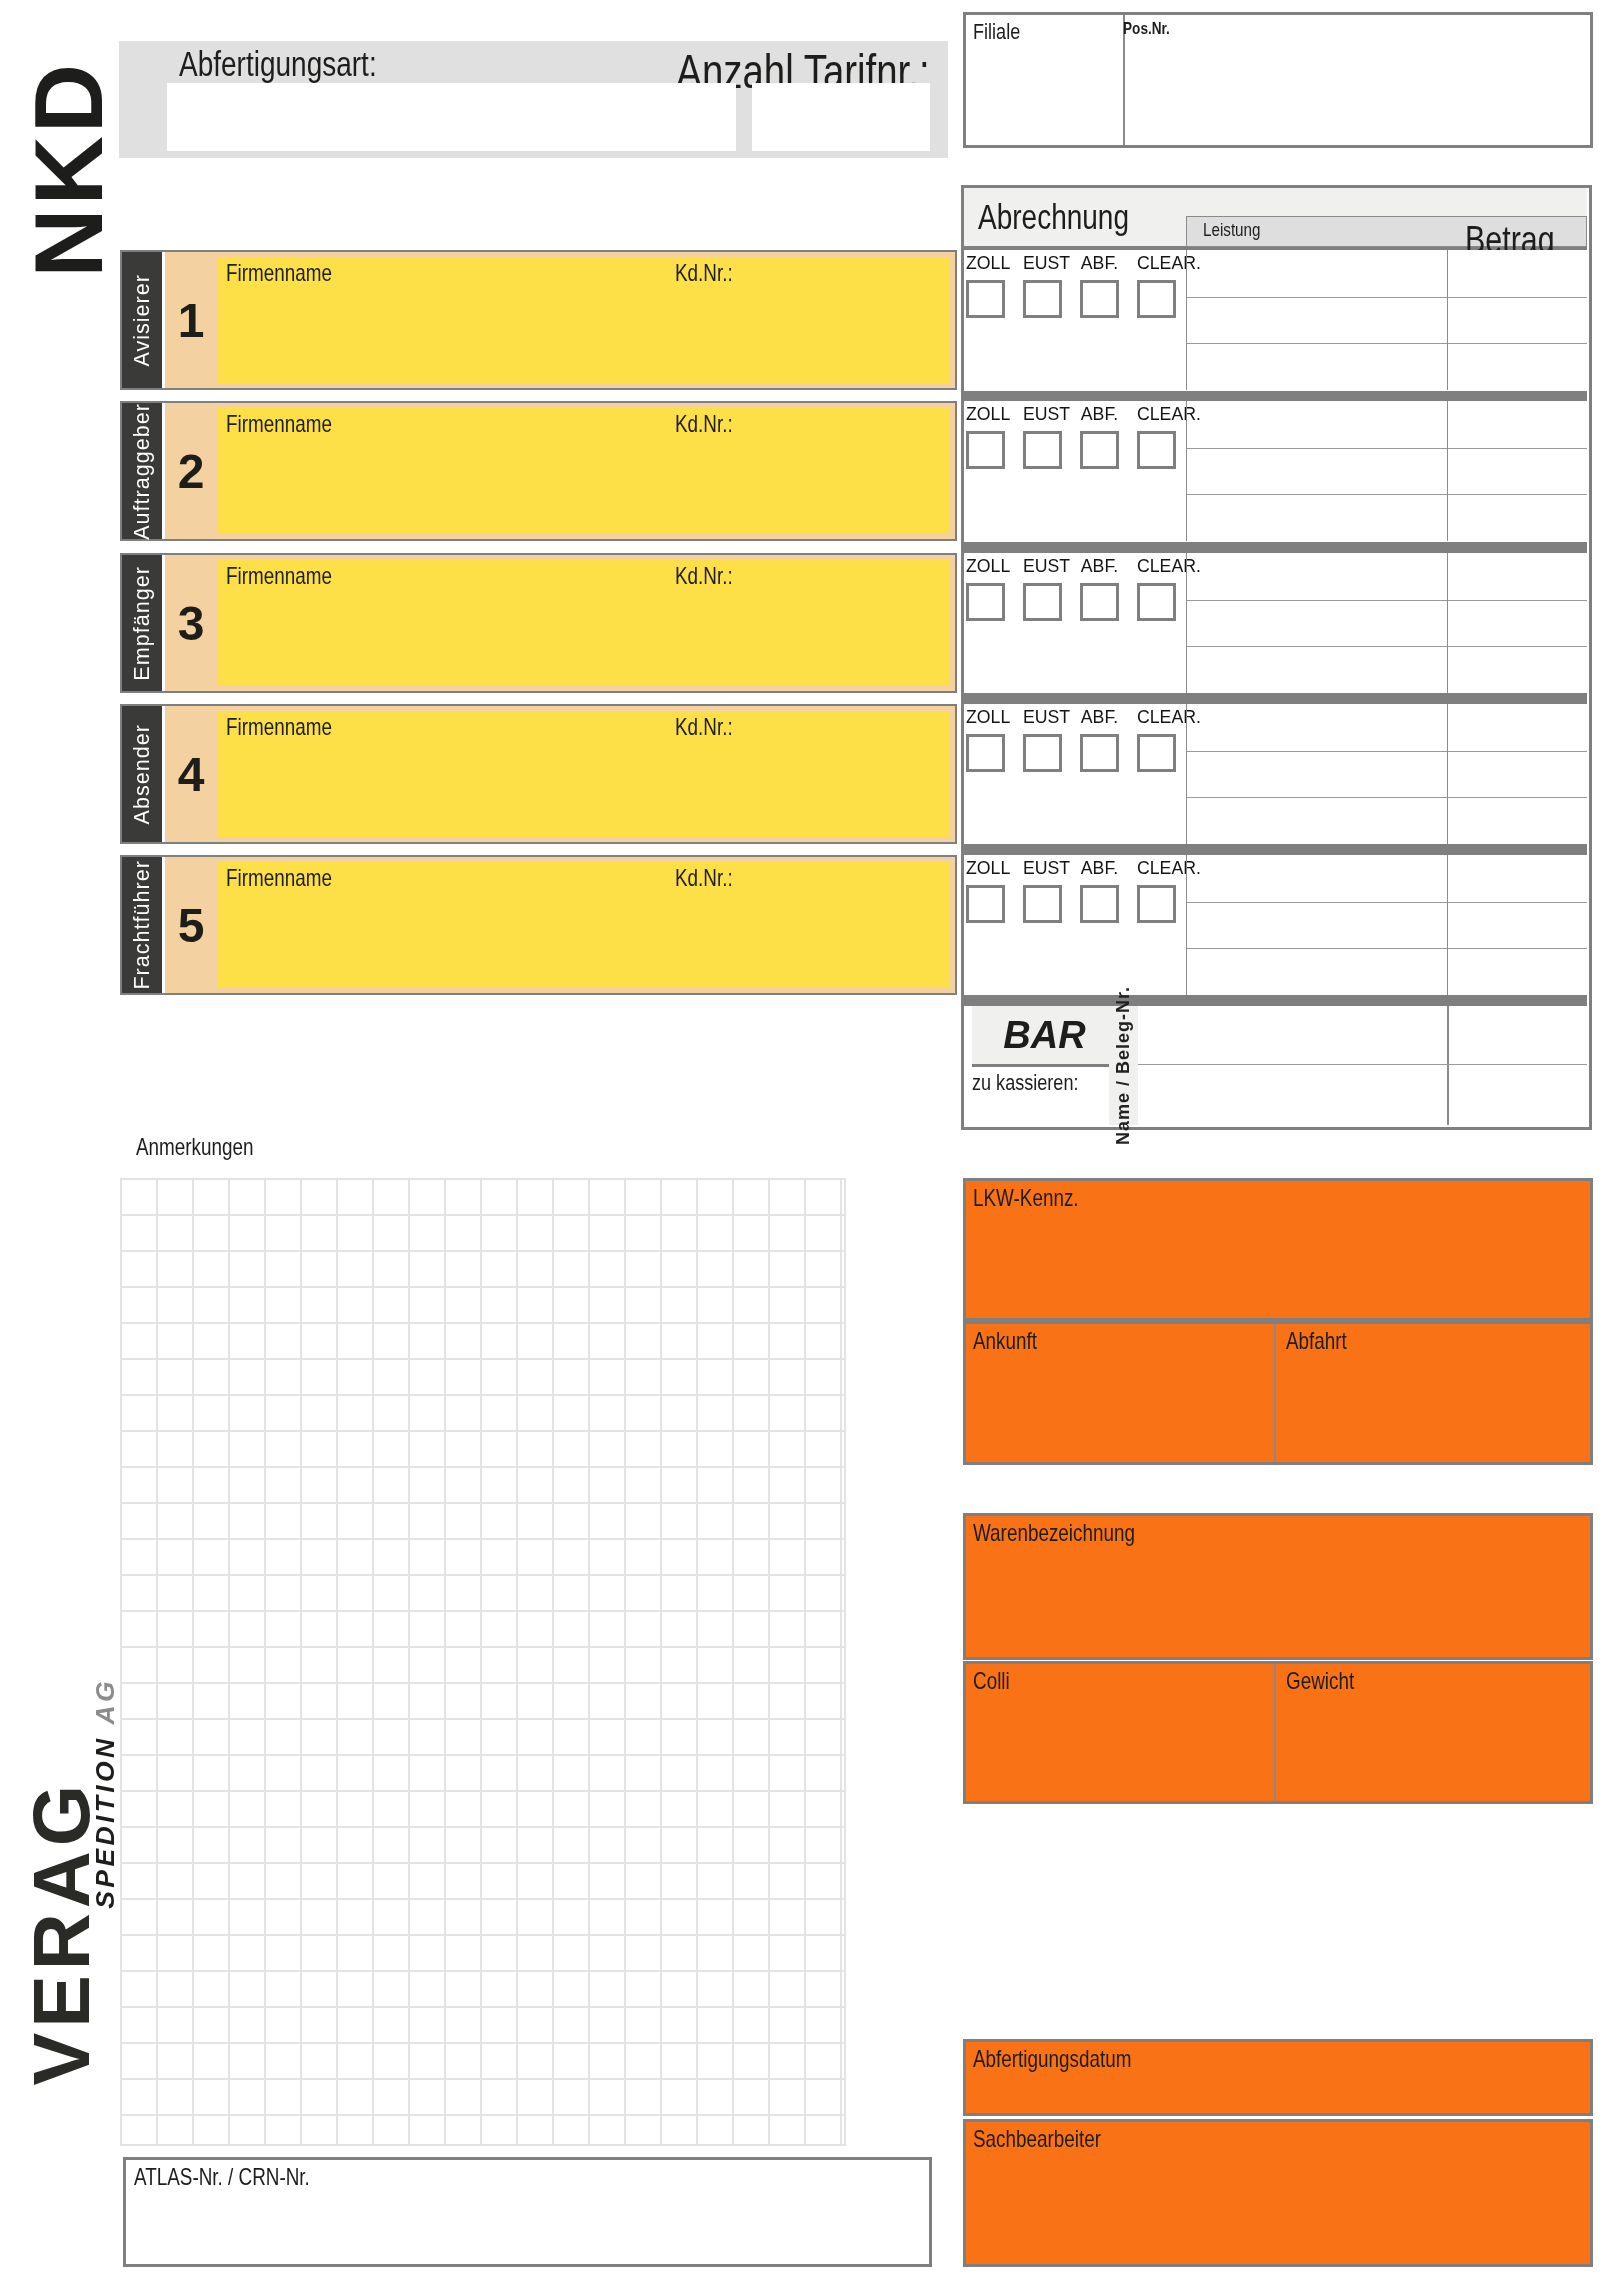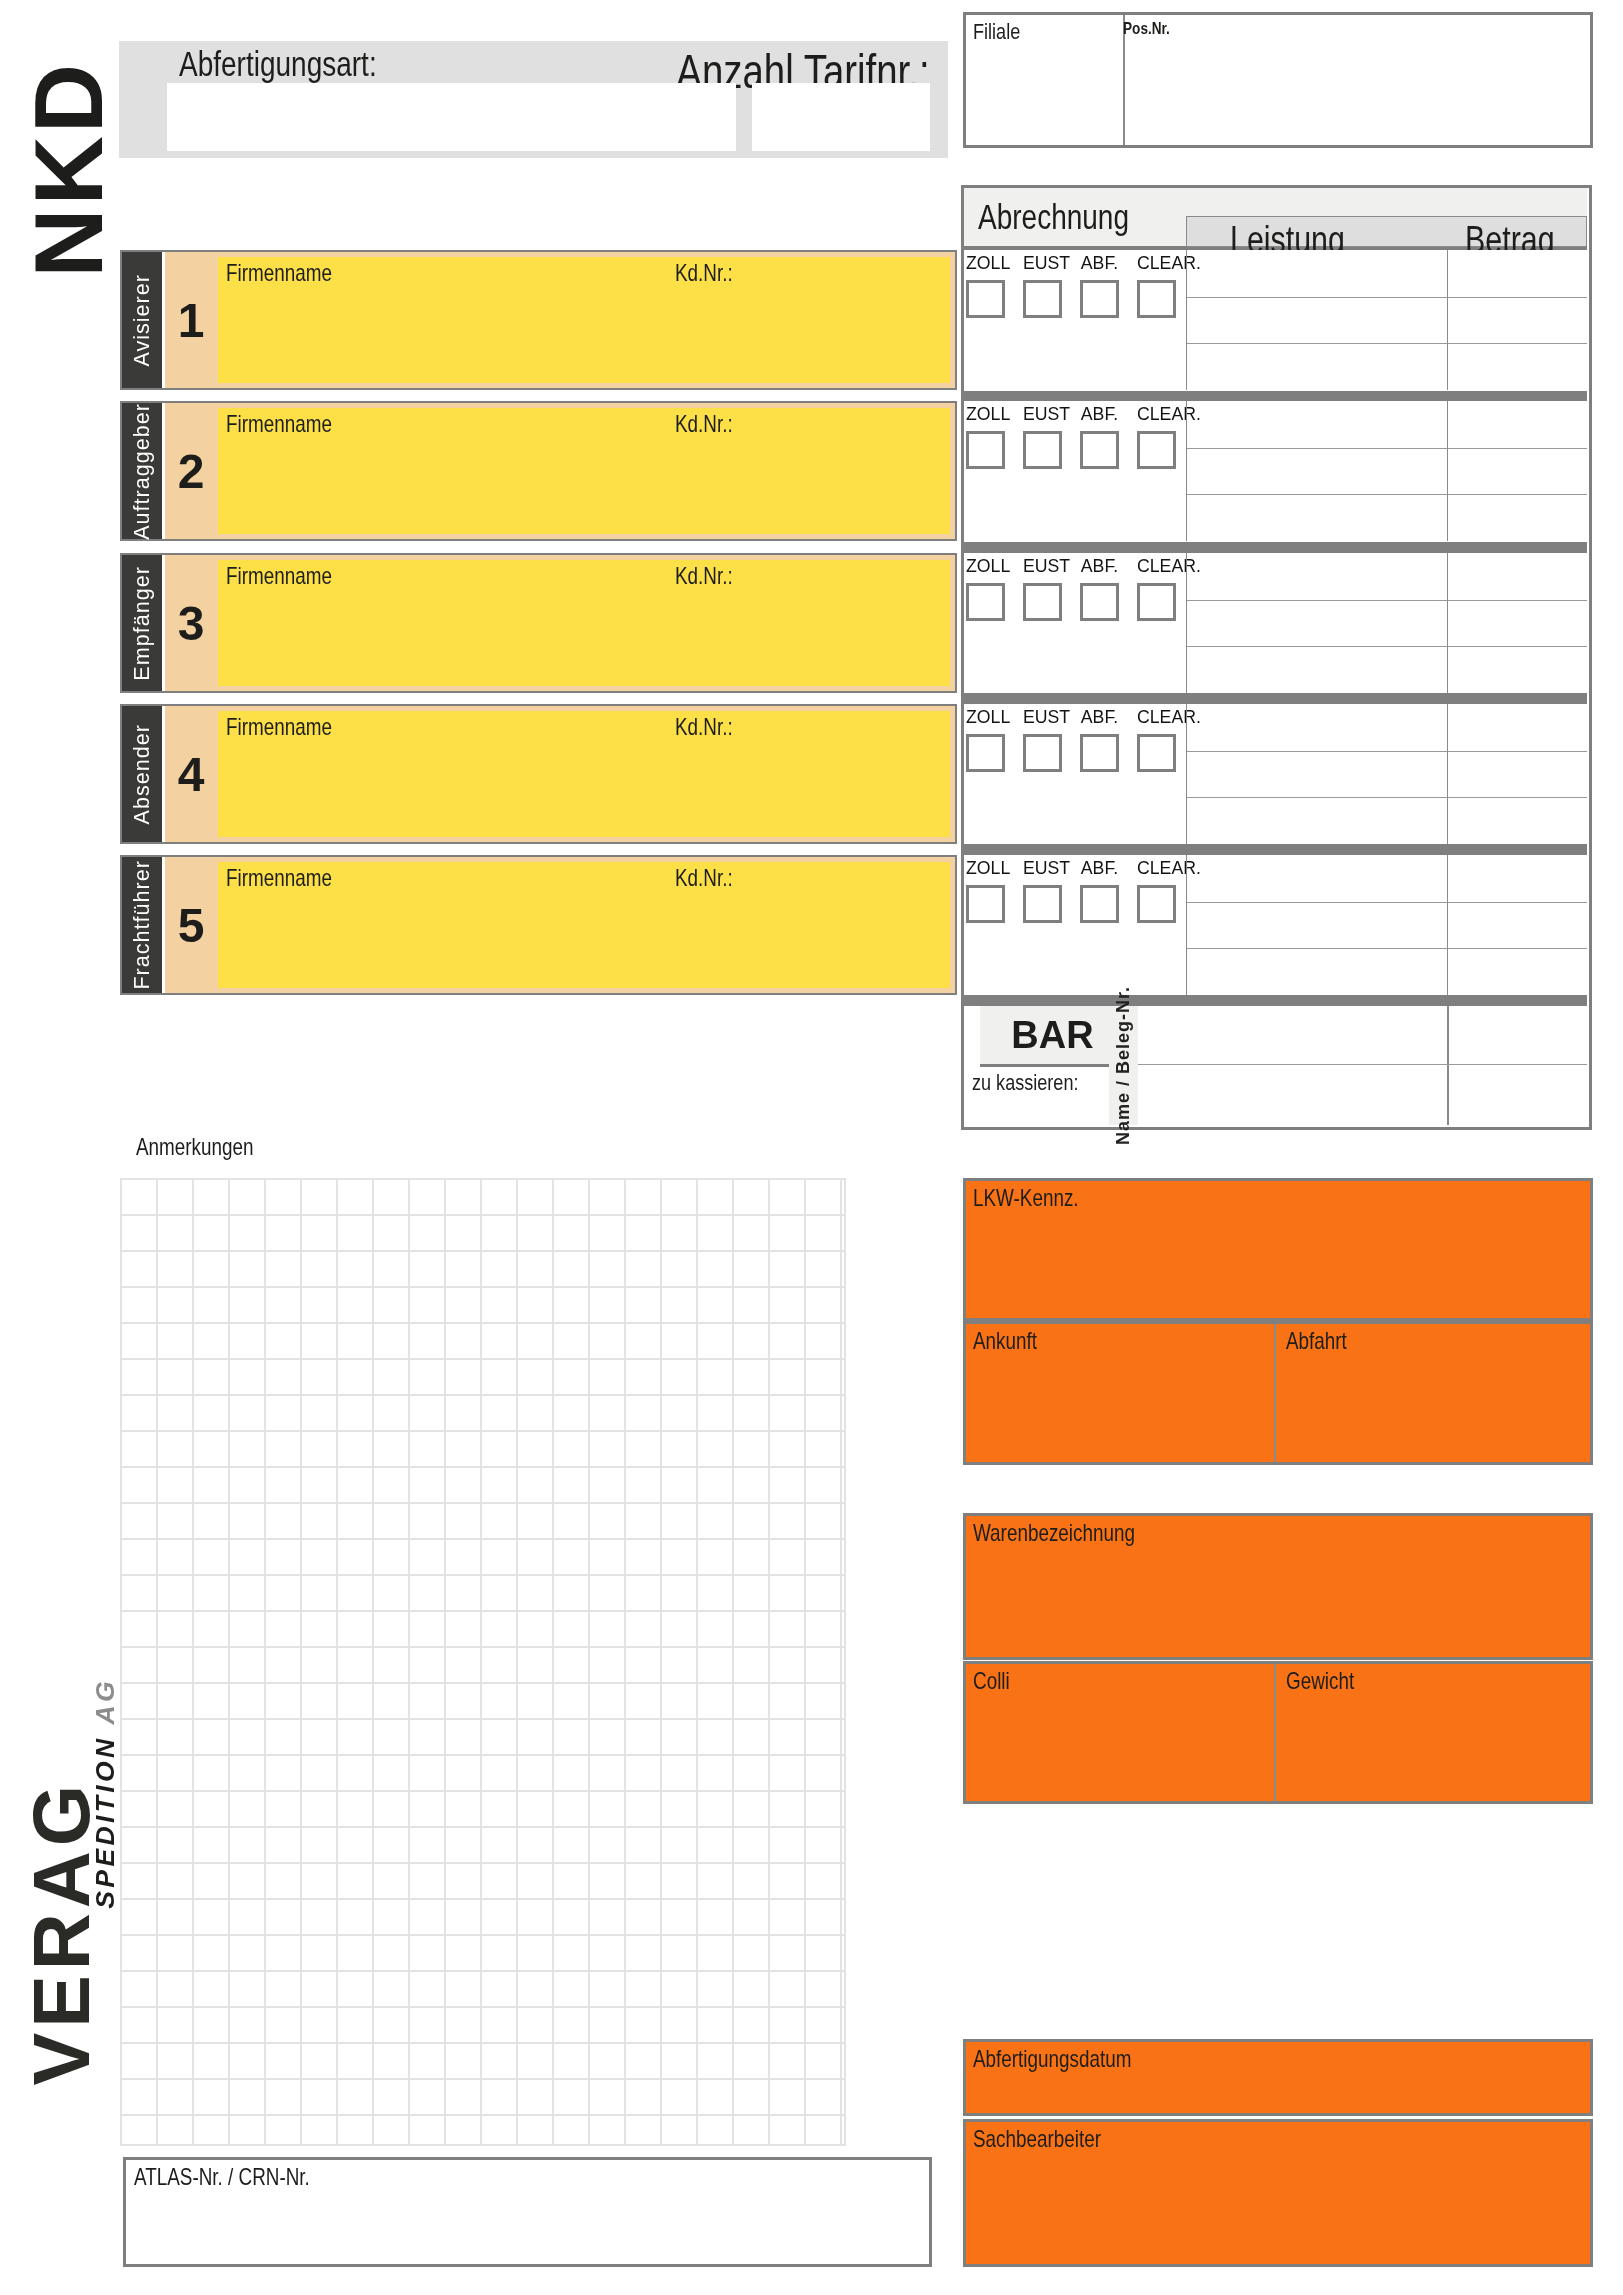--- a/index.html
+++ b/index.html
@@ -32,37 +32,37 @@
   .filiale .l1 { position:absolute; left:6.9px; top:3.9px; font-size:22.6px; }
   .filiale .l2 { position:absolute; left:157px; top:3.9px; font-size:17px;font-weight:bold; }
 
   
   .abrech { position:absolute; left:961px; top:185px; width:631px; height:945px;
             border:3.9px solid #7f7f7f; box-sizing:border-box; background:#fff; }
   .abr-head { position:absolute; left:0; top:0; width:623px; height:58px; background:#f0f0ef; border-bottom:4.9px solid #7f7f7f; }
   .abr-title { position:absolute; left:13.7px; top:8.8px; font-size:35px; }
   .subband { position:absolute; left:222px; top:27.5px; width:401px; height:31px; background:#dedede;
              border:1.5px solid #8a8a8a; box-sizing:border-box; }
-  .subband .sl { position:absolute; left:15.7px; top:2px; font-size:38px;margin-left:27px; }
+  .subband .sl { position:absolute; left:15.7px; top:2px; font-size:19px; }
   .subband .sb { position:absolute; left:278px; top:2px; font-size:38px; }
 
   .sec { position:absolute; left:0; width:623px; height:140px; background:#fff; }
   .sep { position:absolute; left:0; width:623px; height:10.8px; background:#7f7f7f; }
   .cbcol { position:absolute; top:2.9px; width:39px; text-align:center; }
   .cbl { font-size:17.7px; color:#141414; }
   .cb  { margin-top:5.9px; height:38px; border:3.4px solid #7f7f7f; background:#fff; box-sizing:border-box; }
   .lcol { position:absolute; left:222px; top:0; width:261px; height:100%; border-left:1.5px solid #8a8a8a; box-sizing:border-box; }
   .bcol { position:absolute; left:483px; top:0; width:140px; height:100%; border-left:1.5px solid #8a8a8a; box-sizing:border-box; }
   .rl { position:absolute; left:0; right:0; height:1px; background:#9a9a9a; }
   .r1 { top:47px; } .r2 { top:93px; }
 
   
   .barsec { position:absolute; left:0; top:818px; width:623px; height:119px; background:#fff; }
-  .barbox { position:absolute; left:16px; top:0; width:145px; height:58px; background:#f0f0ef;
-            border-bottom:3.9px solid #7f7f7f; box-sizing:content-box; text-align:center; }
+  .barbox { position:absolute; left:8px; top:0; width:145px; height:58px; background:#f0f0ef;
+            border-bottom:3.9px solid #7f7f7f; box-sizing:content-box; text-align:center;font-style:italic; }
   .barbox .bt { font-size:38px; font-weight:700; line-height:58px; }
   .kassbox { position:absolute; left:0; top:62px; width:145px; height:56px; background:#fff; }
   .kassbox .kt { position:absolute; left:7.9px; top:2px; font-size:22.6px; }
   .namestrip { position:absolute; left:145px; top:0; width:29.4px; height:119px; background:#f0f0ef;
                display:flex; align-items:center; justify-content:center; }
   .namestrip span { font-size:18px; font-weight:600; letter-spacing:1px; color:#222; }
   .barr { position:absolute; left:174px; top:0; width:449px; height:119px; }
   .barr .bdiv { position:absolute; left:309px; top:0; bottom:0; width:1.5px; background:#8a8a8a; }
   .barr .rl { top:58px; }
 

